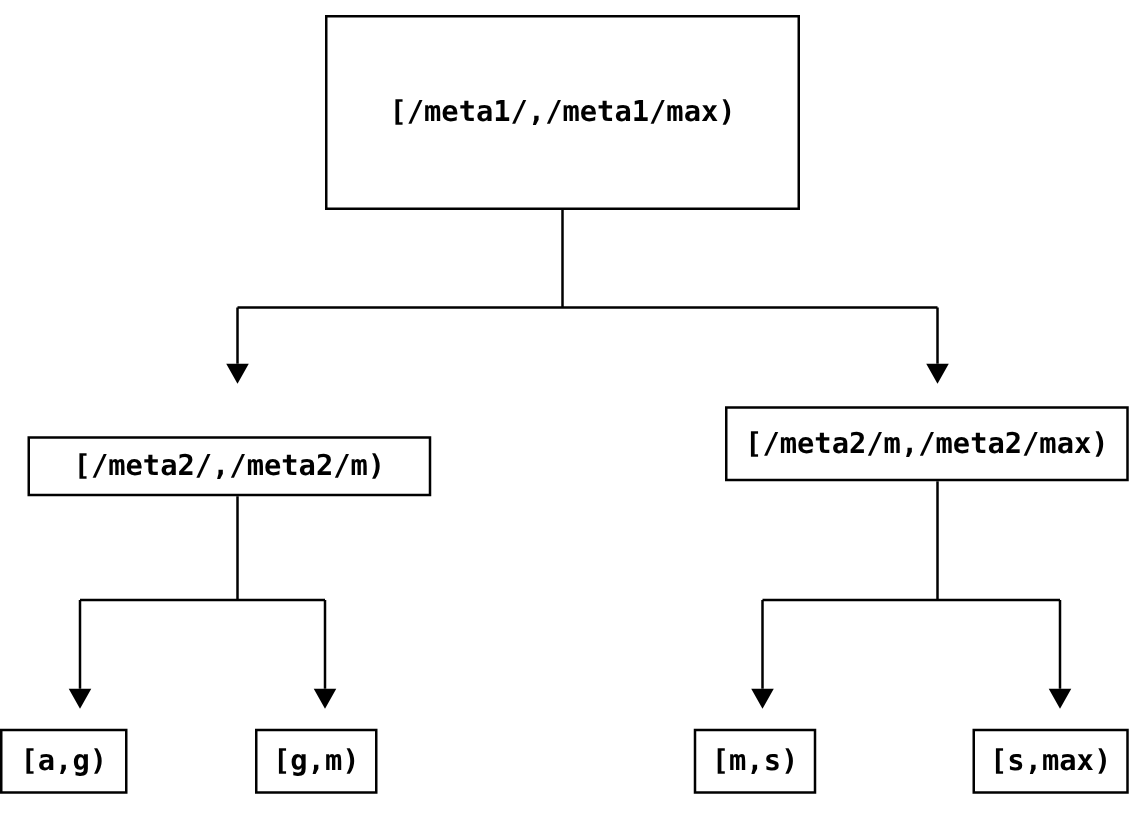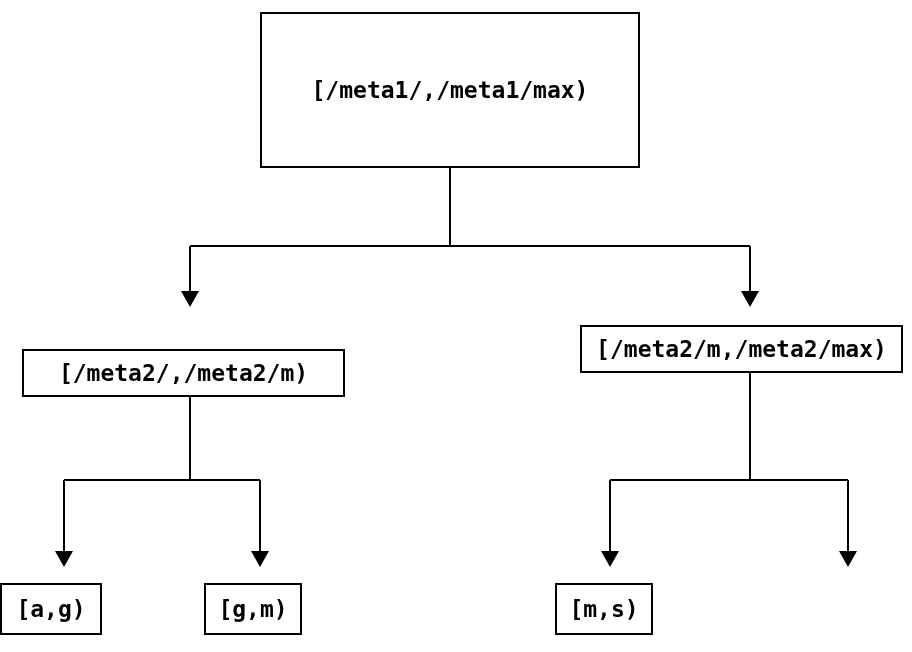--- a/index.html
+++ b/index.html
@@ -29,21 +29,21 @@
     display: flex;
     align-items: center;
     justify-content: center;
     color: #000000;
     font-size: 23px;
     font-weight: bold;
     white-space: nowrap;
   }
   .node-root      { left: 260px; top: 12px;  width: 380px; height: 156px; }
   .node-left      { left: 22px;  top: 325px; width: 323px; height: 48px; margin-top: 24px;  }
-  .node-right     { left: 580px; top: 325px; width: 323px; height: 48px;  }
+  .node-right     { left: 580px; top: 325px; width: 323px; height: 60px;  }
   .node-leaf-ag   { left: 0;   top: 583px; width: 102px; height: 52px;  }
   .node-leaf-gm   { left: 204px; top: 583px; width: 98px;  height: 52px; text-align: center;  }
   .node-leaf-ms   { left: 555px; top: 583px; width: 98px;  height: 52px;  }
   .node-leaf-smax { left: 778px; top: 583px; width: 125px; height: 52px;  }
 </style>
 </head>
 <body>
 
 <div class="canvas">
 
@@ -92,14 +92,17 @@
   </div>
 
   <div class="node node-leaf-gm">
     <span>[g,m)</span>
   </div>
 
   <div class="node node-leaf-ms">
     <span>[m,s)</span>
   </div>
 
+  <div class="node node-leaf-smax">
+    <span>[s,max)</span>
+  </div>
 
 </div>
 
 </body></html>

